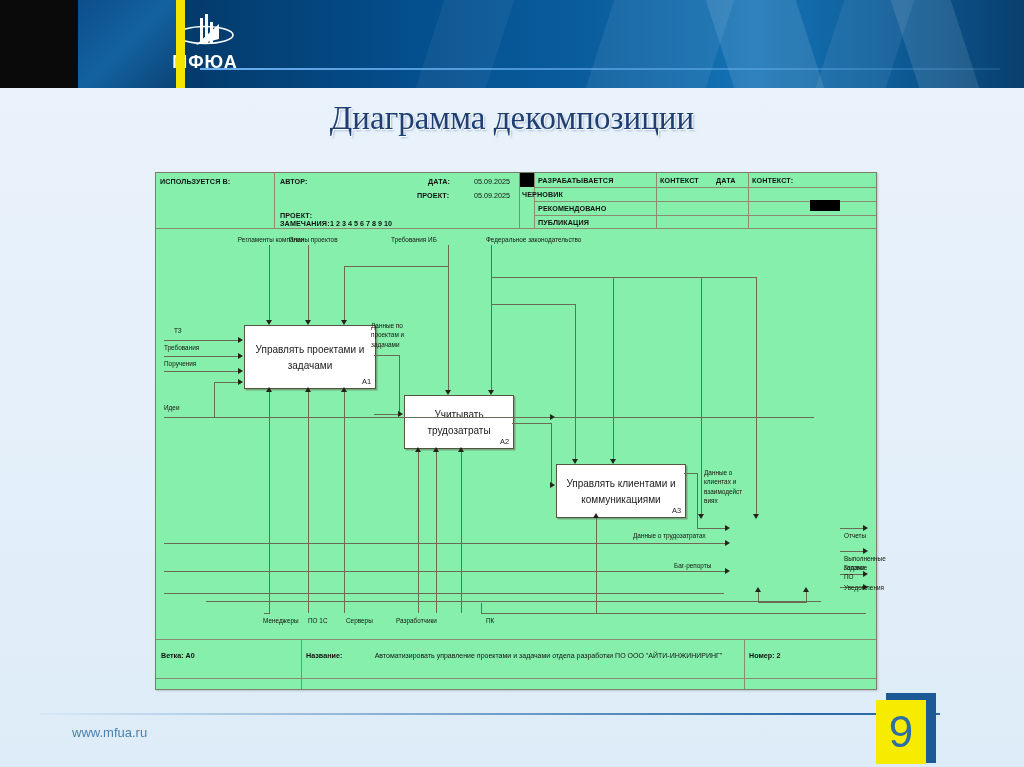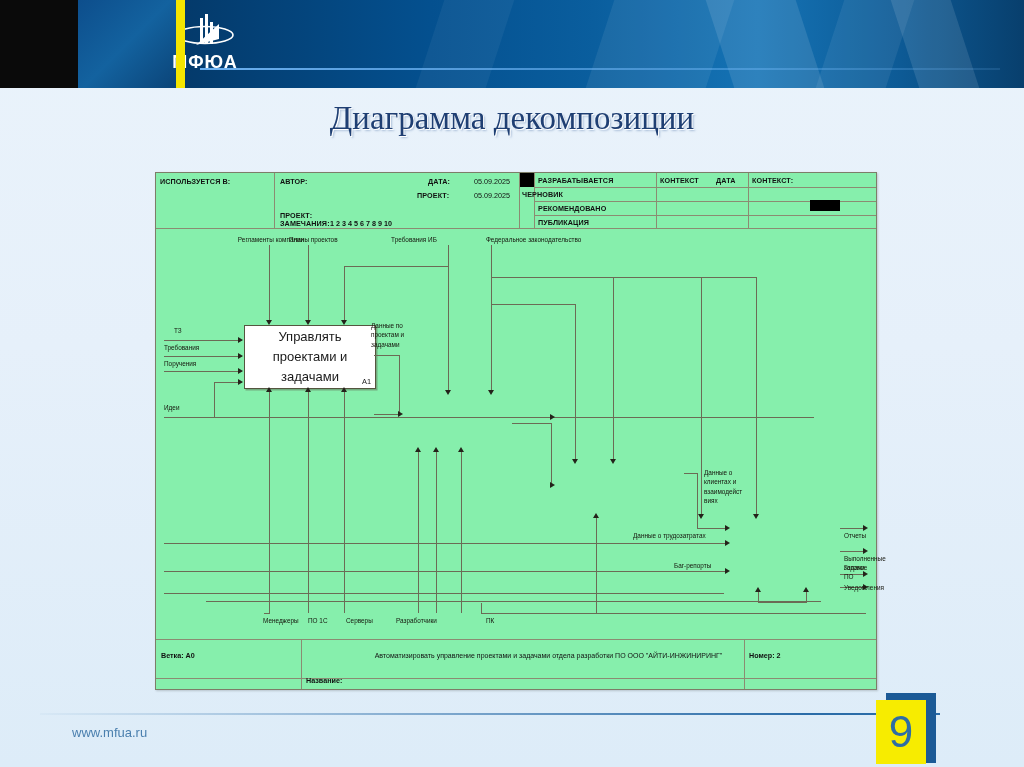--- a/index.html
+++ b/index.html
@@ -57,21 +57,21 @@
   .hdr-val{position:absolute;font-size:7.2px;color:#111;white-space:nowrap;}
   .blackblock{position:absolute;background:#000;}
   
   .ftr-cell{position:absolute;font-size:7.2px;color:#111;font-weight:bold;white-space:nowrap;}
   .ftr-name{position:absolute;font-size:7px;color:#111;text-align:center;line-height:1.5;}
 
   
   .abox{position:absolute;background:#ffffff;border:1px solid #55553f;
     box-shadow:1.5px 1.5px 0 rgba(90,90,70,0.45);}
   .abox .lbl{position:absolute;left:0;right:0;top:50%;transform:translateY(-50%);
-    text-align:center;font-size:13px;color:#1a1a1a;line-height:1.55;padding:0 3px;}
+    text-align:center;font-size:10px;color:#1a1a1a;line-height:1.55;padding:0 3px;}
   .abox .code{position:absolute;right:4px;bottom:2px;font-size:7.4px;color:#1a1a1a;}
 
   
   .flow{position:absolute;background:#6b6b55;}
   .fh{height:1px;}
   .fv{width:1px;}
   .arr-d{position:absolute;width:0;height:0;border-left:3.5px solid transparent;
     border-right:3.5px solid transparent;border-top:5px solid #23231a;}
   .arr-u{position:absolute;width:0;height:0;border-left:3.5px solid transparent;
     border-right:3.5px solid transparent;border-bottom:5px solid #23231a;}
@@ -142,27 +142,35 @@
   <div class="hdr-cell" style="left:560px;top:3px;">ДАТА</div>
   <div class="hdr-cell" style="left:596px;top:3px;">КОНТЕКСТ:</div>
   <div class="blackblock" style="left:654px;top:27px;width:30px;height:11px;"></div>
 
   <div class="ln hline" style="left:0;top:466px;width:720px;"></div>
   <div class="ln vline" style="left:145px;top:466px;height:50px;"></div>
   <div class="ln vline" style="left:588px;top:466px;height:50px;"></div>
   <div class="ln hline" style="left:0;top:505px;width:720px;"></div>
 
   <div class="ftr-cell" style="left:5px;top:478px;">Ветка: A0</div>
-  <div class="ftr-cell" style="left:150px;top:503px;">Название:</div>
+  <div class="ftr-cell" style="left:150px;top:478px;">Название:</div>
   <div class="ftr-name" style="left:205px;top:478px;width:375px;">Автоматизировать управление проектами и задачами отдела разработки ПО ООО "АЙТИ-ИНЖИНИРИНГ"</div>
   <div class="ftr-cell" style="left:593px;top:478px;">Номер: 2</div>
 
   <div class="abox" style="left:88px;top:152px;width:130px;height:62px;">
     <div class="lbl">Управлять проектами и задачами</div>
     <div class="code">A1</div>
+  </div>
+  <div class="abox" style="left:248px;top:222px;width:108px;height:52px;">
+    <div class="lbl">Учитывать трудозатраты</div>
+    <div class="code">A2</div>
+  </div>
+  <div class="abox" style="left:400px;top:291px;width:128px;height:52px;">
+    <div class="lbl">Управлять клиентами и коммуникациями</div>
+    <div class="code">A3</div>
   </div>
 
   <div class="flow fv" style="left:113px;top:72px;height:78px;"></div>
   <div class="arr-d" style="left:110px;top:147px;"></div>
   <div class="flbl c" style="left:70px;top:62px;width:90px;">Регламенты компании</div>
 
   <div class="flow fv" style="left:152px;top:72px;height:78px;"></div>
   <div class="arr-d" style="left:149px;top:147px;"></div>
   <div class="flbl" style="left:133px;top:62px;width:70px;">Планы проектов</div>
 

